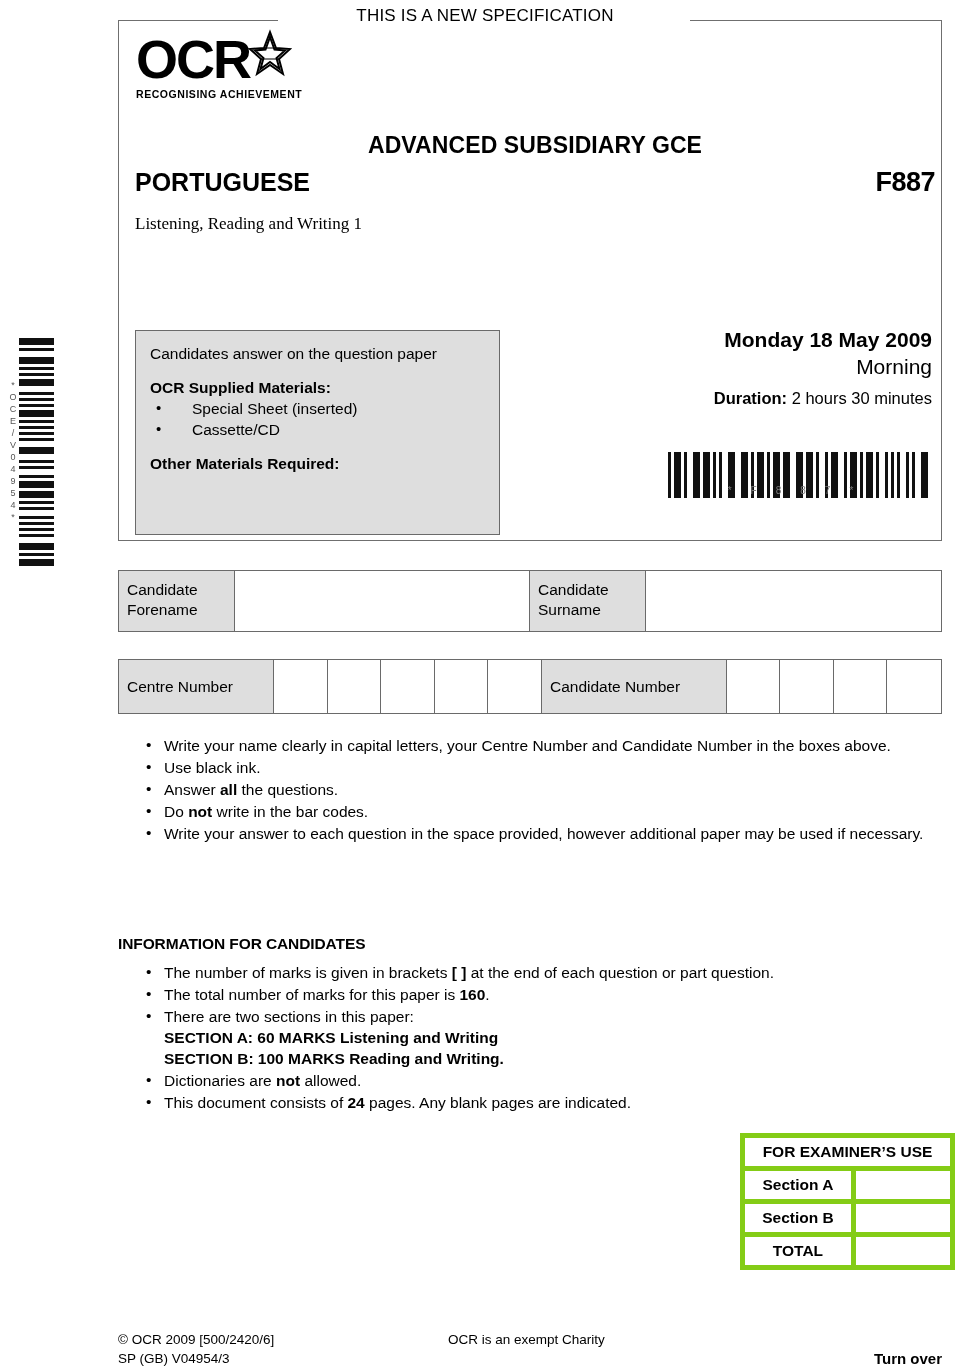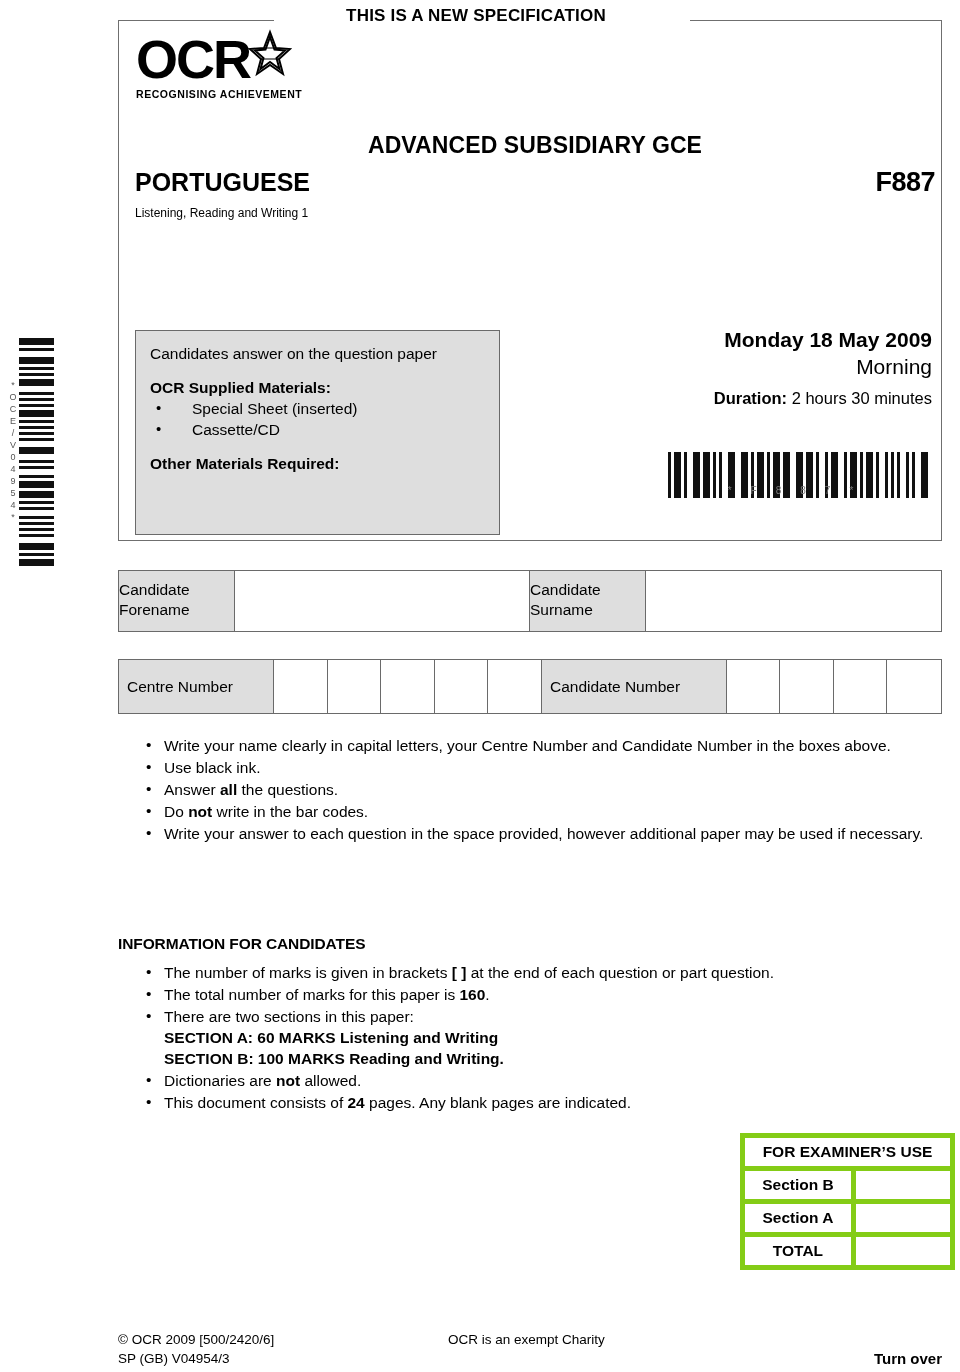--- a/index.html
+++ b/index.html
@@ -31,23 +31,23 @@
     position: absolute; left: 941px; top: 20px; width: 1px; height: 521px;
     background: #6f6f6f;
   }
   #frame-bottom {
     position: absolute; left: 118px; top: 540px; width: 824px; height: 1px;
     background: #6f6f6f;
   }
 
   
   #spec-banner {
-    position: absolute; left: 274px; top: 6px; width: 404px;
+    position: absolute; left: 283px; top: 6px; width: 404px;
     text-align: center;
-    font-size: 17px; font-weight: bold; letter-spacing: .2px;
+    font-size: 17px; font-weight: normal; letter-spacing: .2px;
     background: #ffffff;
   }
 
   
   #logo { position: absolute; left: 136px; top: 32px; width: 200px; height: 78px; }
   #logo-word {
     font-size: 54px; font-weight: bold; letter-spacing: -2px;
     line-height: 54px; font-family: "Liberation Sans", sans-serif;
   }
   #logo-star { position: absolute; left: 104px; top: -4px; }
@@ -60,21 +60,21 @@
   #title-block { position: absolute; left: 135px; top: 130px; width: 800px; }
   #qual-title {
     font-size: 23px; font-weight: bold; letter-spacing: .1px; line-height: 30px; text-align: center;
   }
   #subject-row {
     display: flex; align-items: baseline; justify-content: space-between;
     margin-top: 7px;
   }
   #subject-name { font-size: 25px; font-weight: bold; }
   #paper-code { font-size: 27px; font-weight: bold; letter-spacing: -.5px; }
-  #paper-title { font-size: 12px; margin-top: 4px; line-height: 22px; }
+  #paper-title { font-size: 17px; margin-top: 15px; line-height: 22px; font-family: Liberation Serif, serif; }
 
   
   #vbarcode {
     position: absolute; left: 6px; top: 338px;
     width: 48px; height: 228px;
     display: flex; align-items: stretch;
   }
   #vbarcode-label {
     writing-mode: vertical-rl; text-orientation: upright;
     font-size: 9px; letter-spacing: 2px; line-height: 12px;
@@ -119,21 +119,21 @@
   }
 
   
   #name-row {
     position: absolute; left: 118px; top: 570px; width: 824px; height: 62px;
     display: flex; border: 1px solid #6a6a6a;
   }
   #name-row .cell-label {
     background: #dedede; border-right: 1px solid #6a6a6a;
     font-size: 15.5px; line-height: 20px;
-    padding: 9px 0 0 0;
+    padding: 9px 0 0 8px;
   }
   #name-row .cell-input { background: #ffffff; }
   #forename-label { width: 116px; }
   #forename-input { width: 295px; border-right: 1px solid #6a6a6a; }
   #surname-label { width: 116px; }
   #surname-input { flex: 1; }
 
   
   #number-row {
     position: absolute; left: 118px; top: 659px; width: 824px; height: 55px;
@@ -432,25 +432,25 @@
     </li>
   </ul>
 </div>
 
 <table id="examiner-table">
   <tbody>
       <tr>
     <td class="hdr" colspan="2">FOR EXAMINER’S USE</td>
   </tr>
   <tr>
-    <td class="lbl">Section B</td>
+    <td class="lbl">Section A</td>
     <td class="val"></td>
   </tr>
   <tr>
-    <td class="lbl">Section A</td>
+    <td class="lbl">Section B</td>
     <td class="val"></td>
   </tr>
   <tr>
     <td class="lbl">TOTAL</td>
     <td class="val"></td>
   </tr>
 </tbody>
   </table>
 
 <div id="footer">

